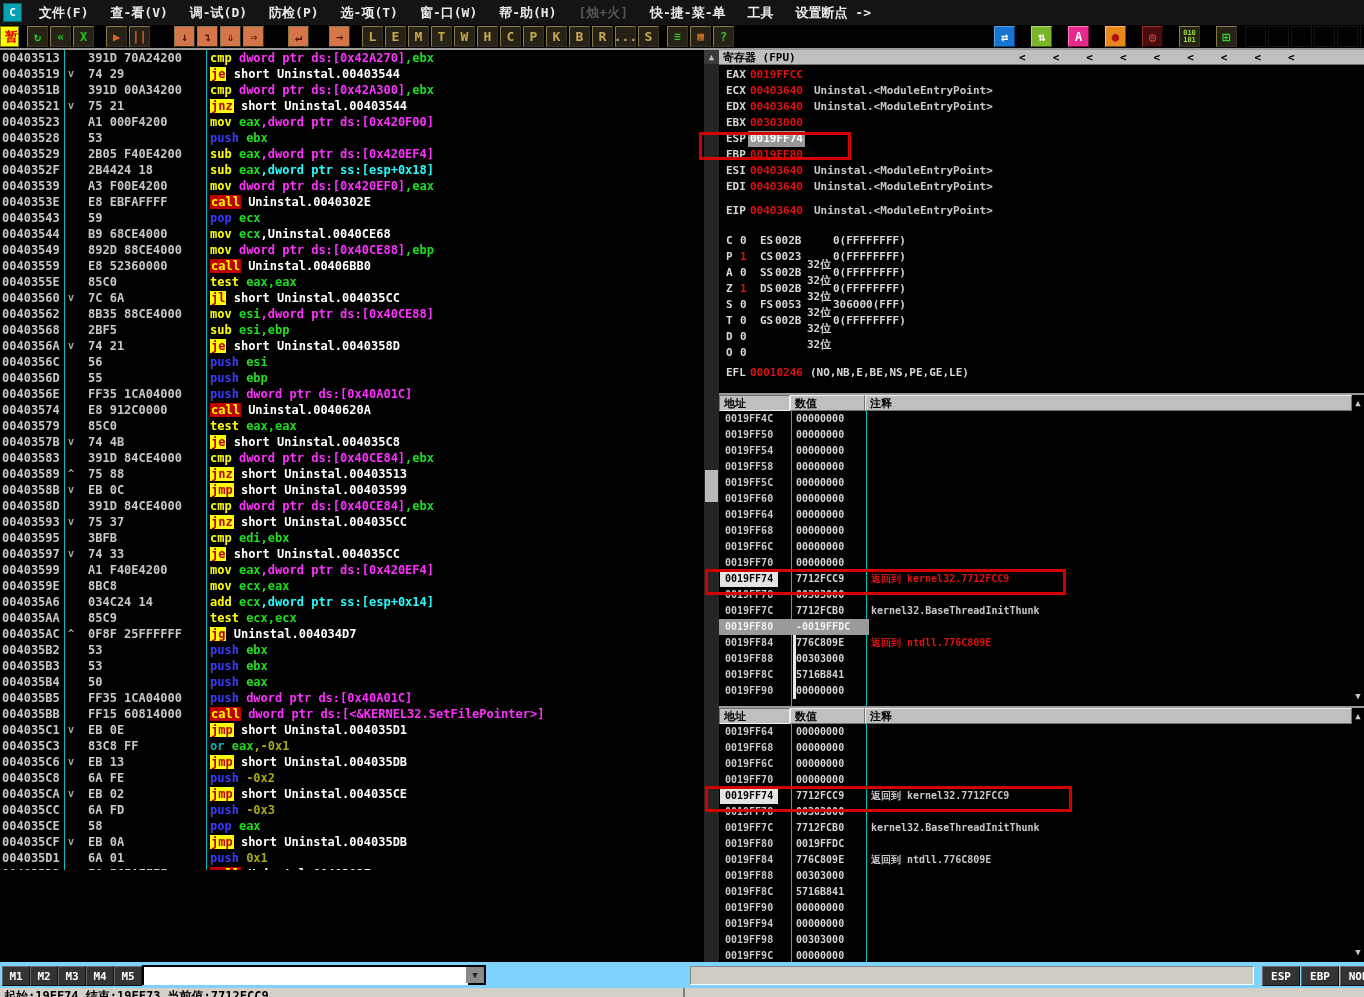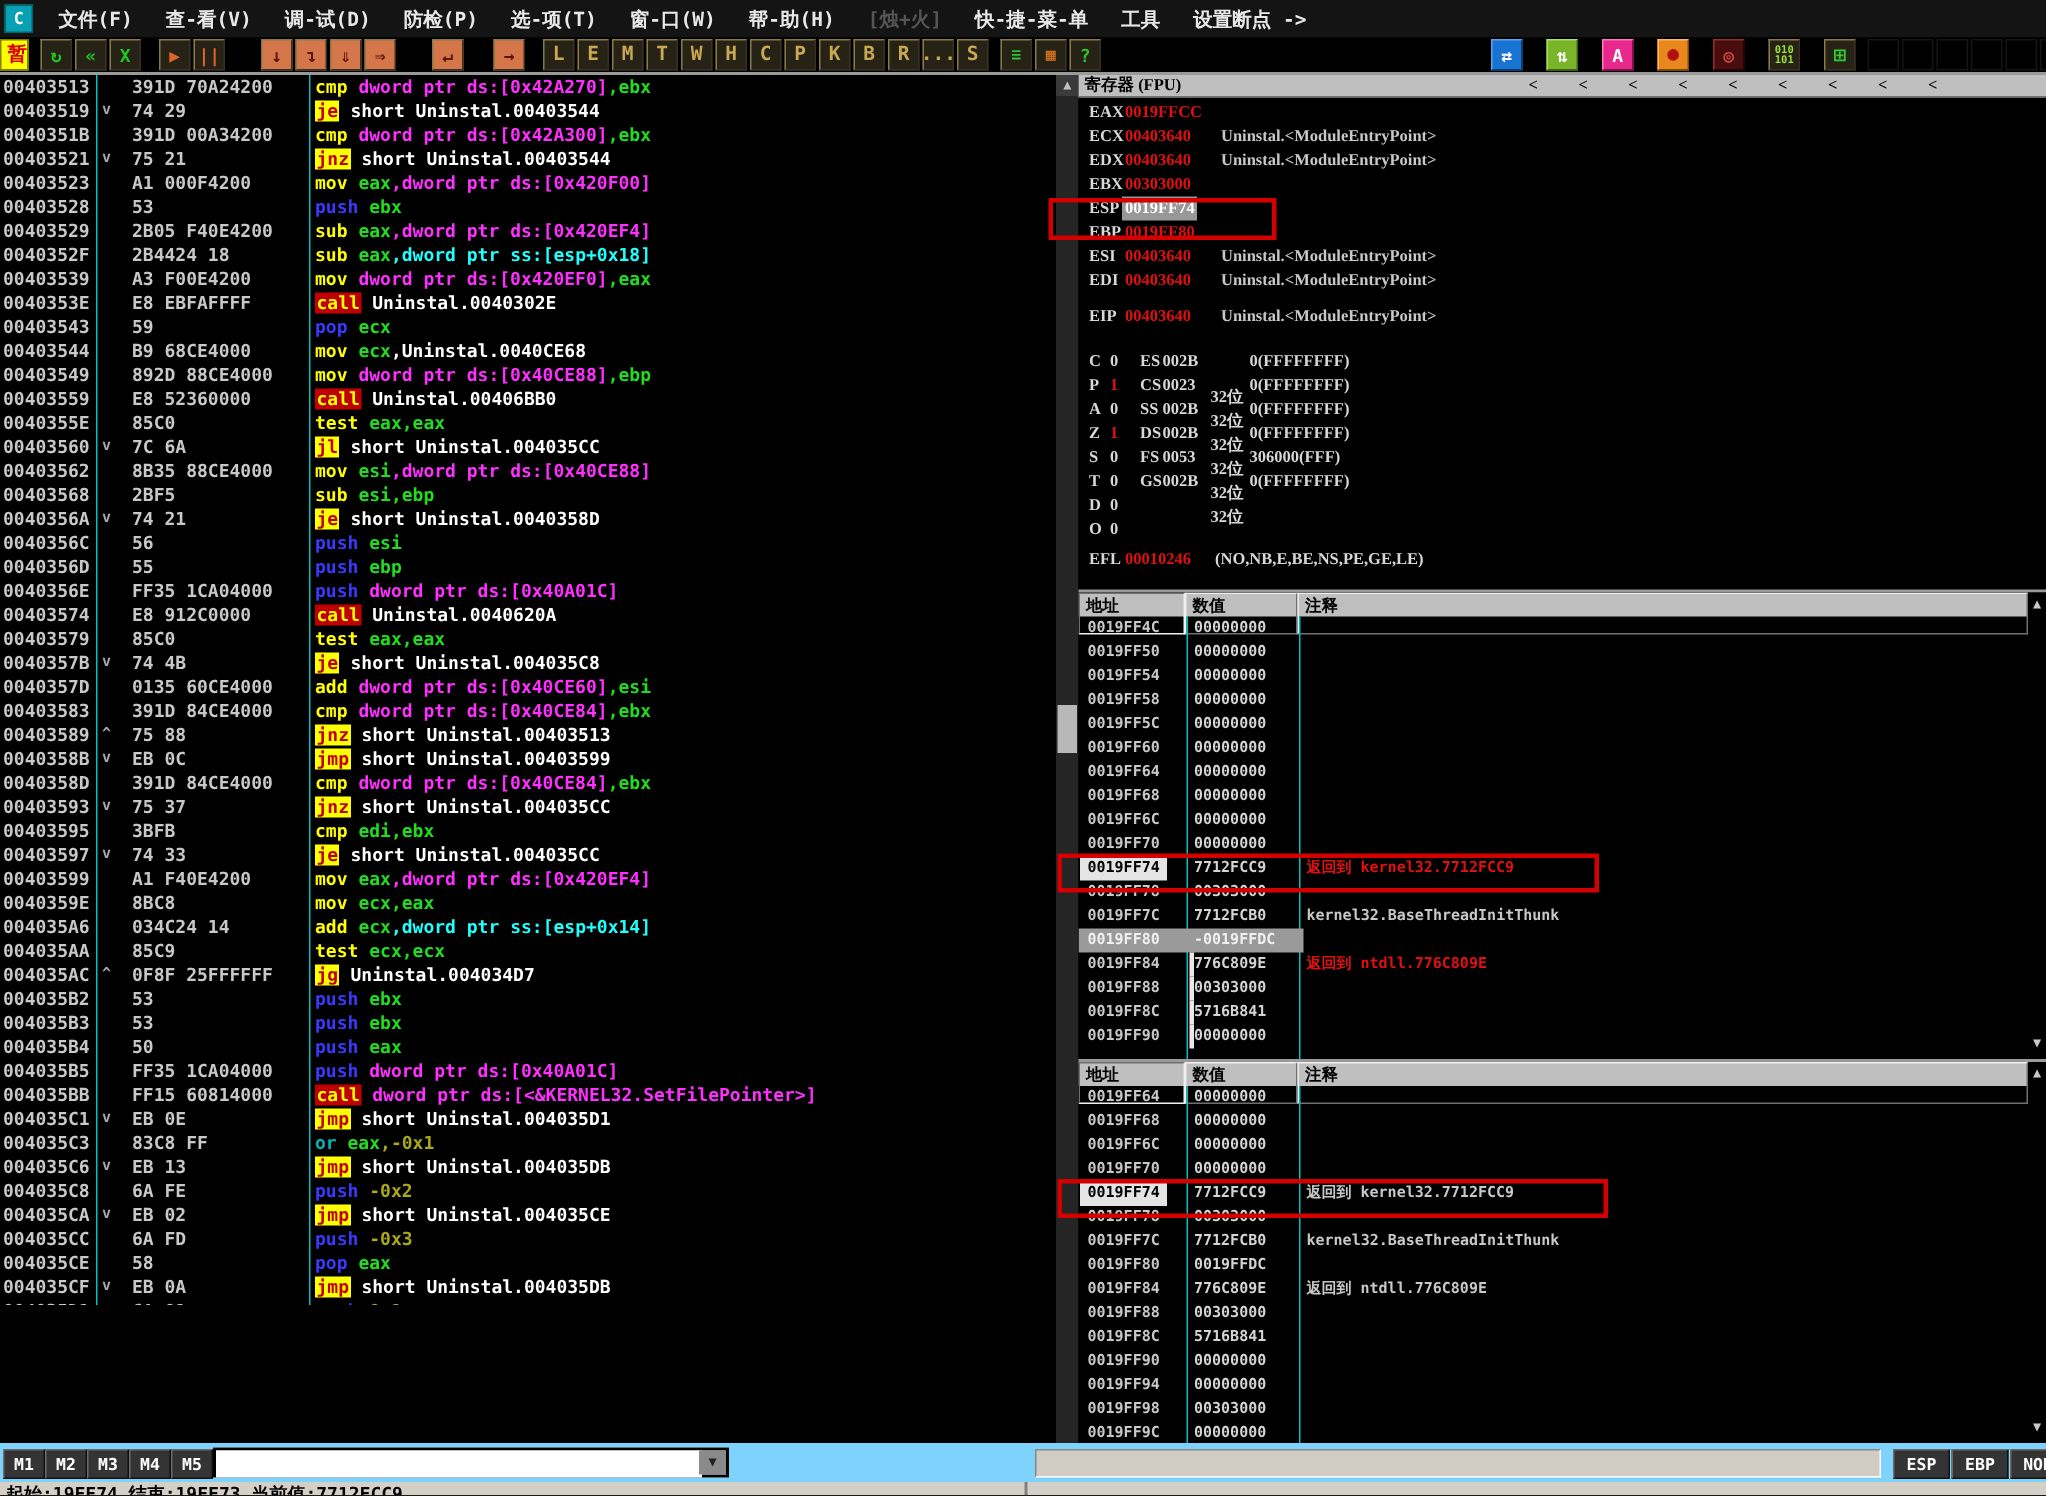--- a/index.html
+++ b/index.html
@@ -51,40 +51,40 @@
   .mn-call{color:var(--call_fg);background:var(--call_bg);padding:0 1px;}
   .mn-log{color:#00b8b8;}
   .tk-ss{color:var(--cyan);} .tk-ds{color:var(--magenta);} .tk-tg{color:var(--white);}
   .tk-rg{color:var(--green);} .tk-im{color:var(--olive);} .tk-pl{color:#cfcfcf;}
   
   #dscroll{position:absolute;left:704px;top:0;width:15px;height:912px;background:#252525;}
   #dscroll .arr{position:absolute;left:0;width:15px;height:14px;background:#3a3a3a;color:#c0c0c0;
                 font-size:9px;text-align:center;line-height:14px;}
   #dscroll .thumb{position:absolute;left:1px;top:420px;width:13px;height:32px;background:#b8b8b8;}
   
-  #registers{position:absolute;left:719px;top:0;width:645px;height:343px;background:#000;font-family:Liberation Serif, serif;}
+  #registers{position:absolute;left:719px;top:0;width:645px;height:343px;background:#000;}
   #reg-title{position:absolute;left:0;top:0;width:645px;height:15px;background:var(--panel_gray);
              color:#000;font-size:11px;font-weight:bold;line-height:15px;padding-left:4px;box-sizing:border-box;
              border-bottom:1px solid #707070;}
   #reg-arrows{position:absolute;left:300px;top:0;display:flex;gap:27px;color:#000;}
   #reg-body{position:absolute;left:0;top:17px;width:645px;}
   .rrow,.frow{position:relative;height:16px;line-height:16px;font-size:11px;font-weight:bold;white-space:pre;}
   .rrow .rname{position:absolute;left:7px;color:#d8d8d8;}
   .rrow .rval{position:absolute;left:31px;color:var(--red);}
   .rrow .rval.sel{background:#989898;color:#fff;padding:0 2px;left:29px;}
   .rrow .rdesc{position:absolute;left:95px;color:var(--silver);}
   .frow span{position:absolute;color:#d8d8d8;}
   .frow .fl{left:7px;} .frow .fv{left:21px;} .frow .fv.on{color:var(--red);}
   .frow .seg{left:41px;} .frow .segv{left:56px;} .frow .mode{left:88px;margin-top:24px;} .frow .rng{left:114px;}
   .sp8{height:8px;} .sp14{height:14px;} .sp4{height:4px;}
   #efl-row .rdesc{left:91px;color:#d8d8d8;}
   
   .stackpanel{position:absolute;left:719px;width:645px;background:#000;overflow:hidden;}
   .shdr{position:relative;height:16px;width:633px;background:var(--panel_gray);}
-  .shdr .hc{position:absolute;top:0;height:28px;box-sizing:border-box;color:#000;font-size:11px;
+  .shdr .hc{position:absolute;top:0;height:16px;box-sizing:border-box;color:#000;font-size:11px;
             font-weight:bold;line-height:15px;padding-left:4px;
             border:1px solid;border-color:#f0f0f0 #707070 #707070 #f0f0f0;}
   .shdr .hc.pressed{border-color:#707070 #f0f0f0 #f0f0f0 #707070;}
   .srow{position:relative;height:16px;line-height:16px;font-size:10px;font-weight:bold;white-space:pre;}
   .srow .grayband{position:absolute;left:0;top:0;width:150px;height:16px;background:var(--gray_row);}
   .srow .sa{position:absolute;left:6px;color:var(--silver);}
   .srow.sel .sa{background:#e4e4e4;color:#000;left:1px;padding:0 5px;}
   .srow .sv{position:absolute;left:77px;color:#d4d4d4;}
   .srow .frameline{position:absolute;left:74px;top:0;width:3px;height:16px;background:#e8e8e8;}
   .srow .sc{position:absolute;left:152px;color:var(--silver);}
@@ -206,21 +206,20 @@
         <div class="drow"><span class="addr">00403560</span><span class="jdir">v</span><span class="bytes">7C 6A</span><span class="instr"><span class="mn-jmp">jl</span><span class="tk-pl"> </span><span class="tk-tg">short Uninstal.004035CC</span></span></div>
         <div class="drow"><span class="addr">00403562</span><span class="bytes">8B35 88CE4000</span><span class="instr"><span class="mn-op">mov</span><span class="tk-pl"> </span><span class="tk-rg">esi</span><span class="tk-ds">,</span><span class="tk-ds">dword ptr ds:[0x40CE88]</span></span></div>
         <div class="drow"><span class="addr">00403568</span><span class="bytes">2BF5</span><span class="instr"><span class="mn-op">sub</span><span class="tk-pl"> </span><span class="tk-rg">esi</span><span class="tk-rg">,</span><span class="tk-rg">ebp</span></span></div>
         <div class="drow"><span class="addr">0040356A</span><span class="jdir">v</span><span class="bytes">74 21</span><span class="instr"><span class="mn-jmp">je</span><span class="tk-pl"> </span><span class="tk-tg">short Uninstal.0040358D</span></span></div>
         <div class="drow"><span class="addr">0040356C</span><span class="bytes">56</span><span class="instr"><span class="mn-stk">push</span><span class="tk-pl"> </span><span class="tk-rg">esi</span></span></div>
         <div class="drow"><span class="addr">0040356D</span><span class="bytes">55</span><span class="instr"><span class="mn-stk">push</span><span class="tk-pl"> </span><span class="tk-rg">ebp</span></span></div>
         <div class="drow"><span class="addr">0040356E</span><span class="bytes">FF35 1CA04000</span><span class="instr"><span class="mn-stk">push</span><span class="tk-pl"> </span><span class="tk-ds">dword ptr ds:[0x40A01C]</span></span></div>
         <div class="drow"><span class="addr">00403574</span><span class="bytes">E8 912C0000</span><span class="instr"><span class="mn-call">call</span><span class="tk-pl"> </span><span class="tk-tg">Uninstal.0040620A</span></span></div>
         <div class="drow"><span class="addr">00403579</span><span class="bytes">85C0</span><span class="instr"><span class="mn-op">test</span><span class="tk-pl"> </span><span class="tk-rg">eax</span><span class="tk-rg">,</span><span class="tk-rg">eax</span></span></div>
         <div class="drow"><span class="addr">0040357B</span><span class="jdir">v</span><span class="bytes">74 4B</span><span class="instr"><span class="mn-jmp">je</span><span class="tk-pl"> </span><span class="tk-tg">short Uninstal.004035C8</span></span></div>
-        <div class="drow"><span class="addr">0040357D</span><span class="bytes">0135 60CE4000</span><span class="instr"><span class="mn-op">add</span><span class="tk-pl"> </span><span class="tk-ds">dword ptr ds:[0x40CE60]</span><span class="tk-rg">,</span><span class="tk-rg">esi</span></span></div>
         <div class="drow"><span class="addr">00403583</span><span class="bytes">391D 84CE4000</span><span class="instr"><span class="mn-op">cmp</span><span class="tk-pl"> </span><span class="tk-ds">dword ptr ds:[0x40CE84]</span><span class="tk-rg">,</span><span class="tk-rg">ebx</span></span></div>
         <div class="drow"><span class="addr">00403589</span><span class="jdir">^</span><span class="bytes">75 88</span><span class="instr"><span class="mn-jmp">jnz</span><span class="tk-pl"> </span><span class="tk-tg">short Uninstal.00403513</span></span></div>
         <div class="drow"><span class="addr">0040358B</span><span class="jdir">v</span><span class="bytes">EB 0C</span><span class="instr"><span class="mn-jmp">jmp</span><span class="tk-pl"> </span><span class="tk-tg">short Uninstal.00403599</span></span></div>
         <div class="drow"><span class="addr">0040358D</span><span class="bytes">391D 84CE4000</span><span class="instr"><span class="mn-op">cmp</span><span class="tk-pl"> </span><span class="tk-ds">dword ptr ds:[0x40CE84]</span><span class="tk-rg">,</span><span class="tk-rg">ebx</span></span></div>
         <div class="drow"><span class="addr">00403593</span><span class="jdir">v</span><span class="bytes">75 37</span><span class="instr"><span class="mn-jmp">jnz</span><span class="tk-pl"> </span><span class="tk-tg">short Uninstal.004035CC</span></span></div>
         <div class="drow"><span class="addr">00403595</span><span class="bytes">3BFB</span><span class="instr"><span class="mn-op">cmp</span><span class="tk-pl"> </span><span class="tk-rg">edi</span><span class="tk-rg">,</span><span class="tk-rg">ebx</span></span></div>
         <div class="drow"><span class="addr">00403597</span><span class="jdir">v</span><span class="bytes">74 33</span><span class="instr"><span class="mn-jmp">je</span><span class="tk-pl"> </span><span class="tk-tg">short Uninstal.004035CC</span></span></div>
         <div class="drow"><span class="addr">00403599</span><span class="bytes">A1 F40E4200</span><span class="instr"><span class="mn-op">mov</span><span class="tk-pl"> </span><span class="tk-rg">eax</span><span class="tk-ds">,</span><span class="tk-ds">dword ptr ds:[0x420EF4]</span></span></div>
         <div class="drow"><span class="addr">0040359E</span><span class="bytes">8BC8</span><span class="instr"><span class="mn-op">mov</span><span class="tk-pl"> </span><span class="tk-rg">ecx</span><span class="tk-rg">,</span><span class="tk-rg">eax</span></span></div>
         <div class="drow"><span class="addr">004035A6</span><span class="bytes">034C24 14</span><span class="instr"><span class="mn-op">add</span><span class="tk-pl"> </span><span class="tk-rg">ecx</span><span class="tk-ss">,</span><span class="tk-ss">dword ptr ss:[esp+0x14]</span></span></div>

